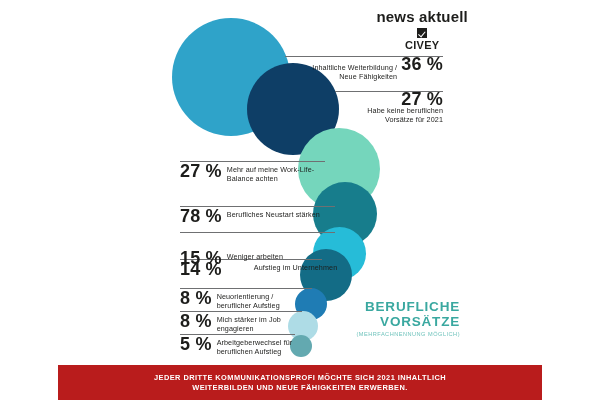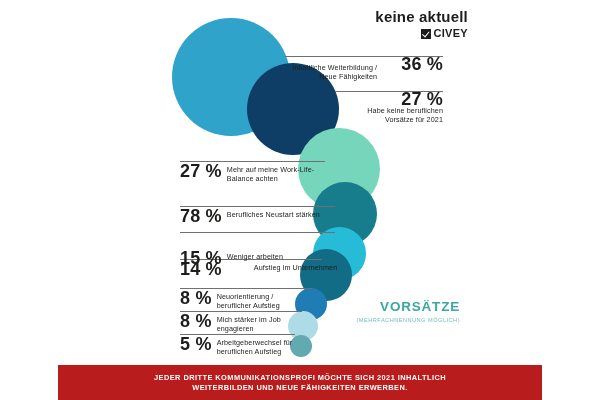--- a/index.html
+++ b/index.html
@@ -39,20 +39,21 @@
     letter-spacing: 0.2px;
     line-height: 16px;
     white-space: nowrap;
   }
   #civey-row {
     display: flex;
     align-items: center;
     justify-content: flex-end;
     gap: 2px;
     margin-top: 3px;
+    flex-direction: column;
   }
   #civey-mark {
     width: 10px;
     height: 10px;
     background: #1d1d1b;
     position: relative;
     display: inline-block;
   }
   #civey-mark::after {
     content: "";
@@ -110,21 +111,21 @@
 
   
   .label-top {
     position: absolute;
     text-align: right;
   }
   .label-top .row1 {
     display: flex;
     align-items: baseline;
     justify-content: flex-end;
-    gap: 24px;
+    gap: 4px;
   }
   .label-top .desc { text-align: right; padding-top: 0; }
 
   
   #title-block {
     position: absolute;
     left: 340px;
     top: 300px;
     width: 120px;
     text-align: right;
@@ -166,21 +167,21 @@
     white-space: pre-line;
   }
 </style>
 </head>
 <body>
 
 <div id="page">
 
   <div id="header">
     <div id="brand-wrap">
-      <div id="brand-title">keine aktuell</div>
+      <div id="brand-title">news aktuell</div>
       <div id="civey-row">
         <span id="civey-mark"></span>
         <span id="civey-text">CIVEY</span>
       </div>
     </div>
   </div>
 
   <div id="bubbles">
     <div class="bubble" style="left:172px; top:18px;  width:118px; height:118px; background:#2FA3C9;"></div>
     <div class="bubble" style="left:247px; top:63px;  width:92px;  height:92px;  background:#0E3E66;"></div>
@@ -254,20 +255,21 @@
 engagieren</span>
   </div>
 
   <div class="label" style="left:180px; top:338px;">
     <span class="pct">5 %</span>
     <span class="desc two-line">Arbeitgeberwechsel für
 beruflichen Aufstieg</span>
   </div>
 
   <div id="title-block">
+    <div class="title-line">BERUFLICHE</div>
     <div class="title-line">VORSÄTZE</div>
     <div id="title-sub">(MEHRFACHNENNUNG
 MÖGLICH)</div>
   </div>
 
   <div id="footer">
     <div id="footer-text">JEDER DRITTE KOMMUNIKATIONSPROFI MÖCHTE SICH 2021 INHALTLICH
 WEITERBILDEN UND NEUE FÄHIGKEITEN ERWERBEN.</div>
   </div>
 

